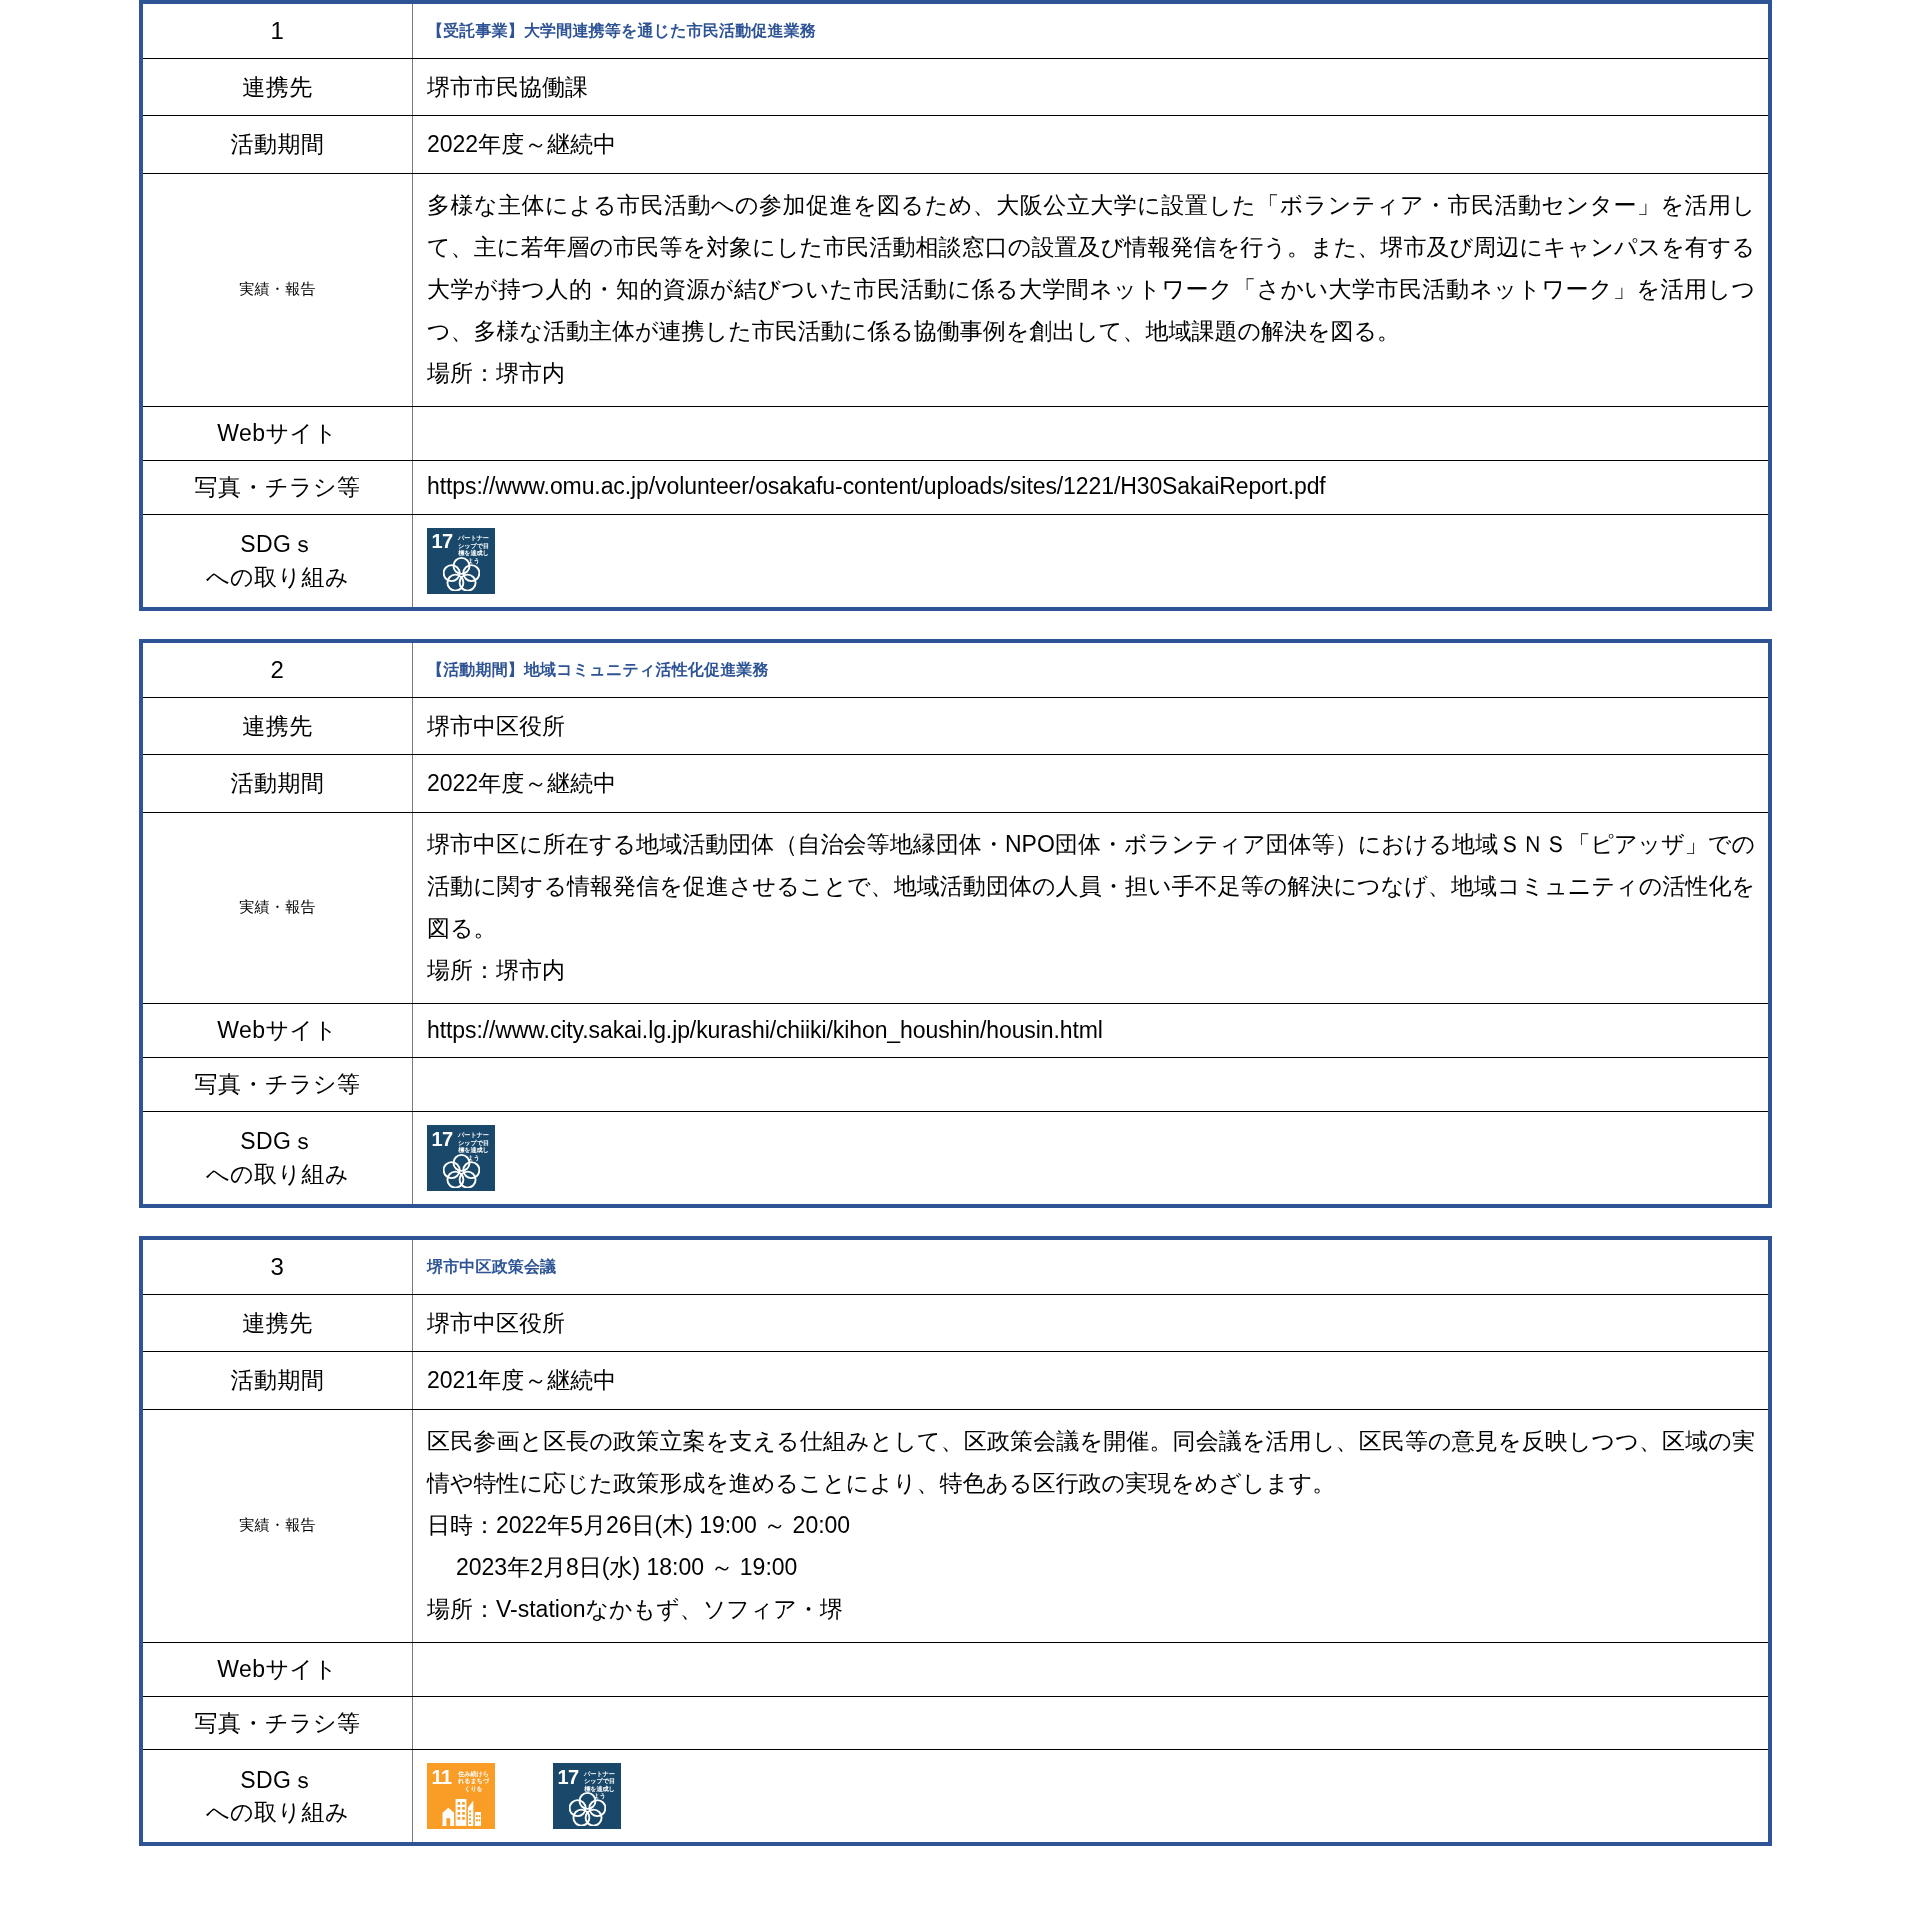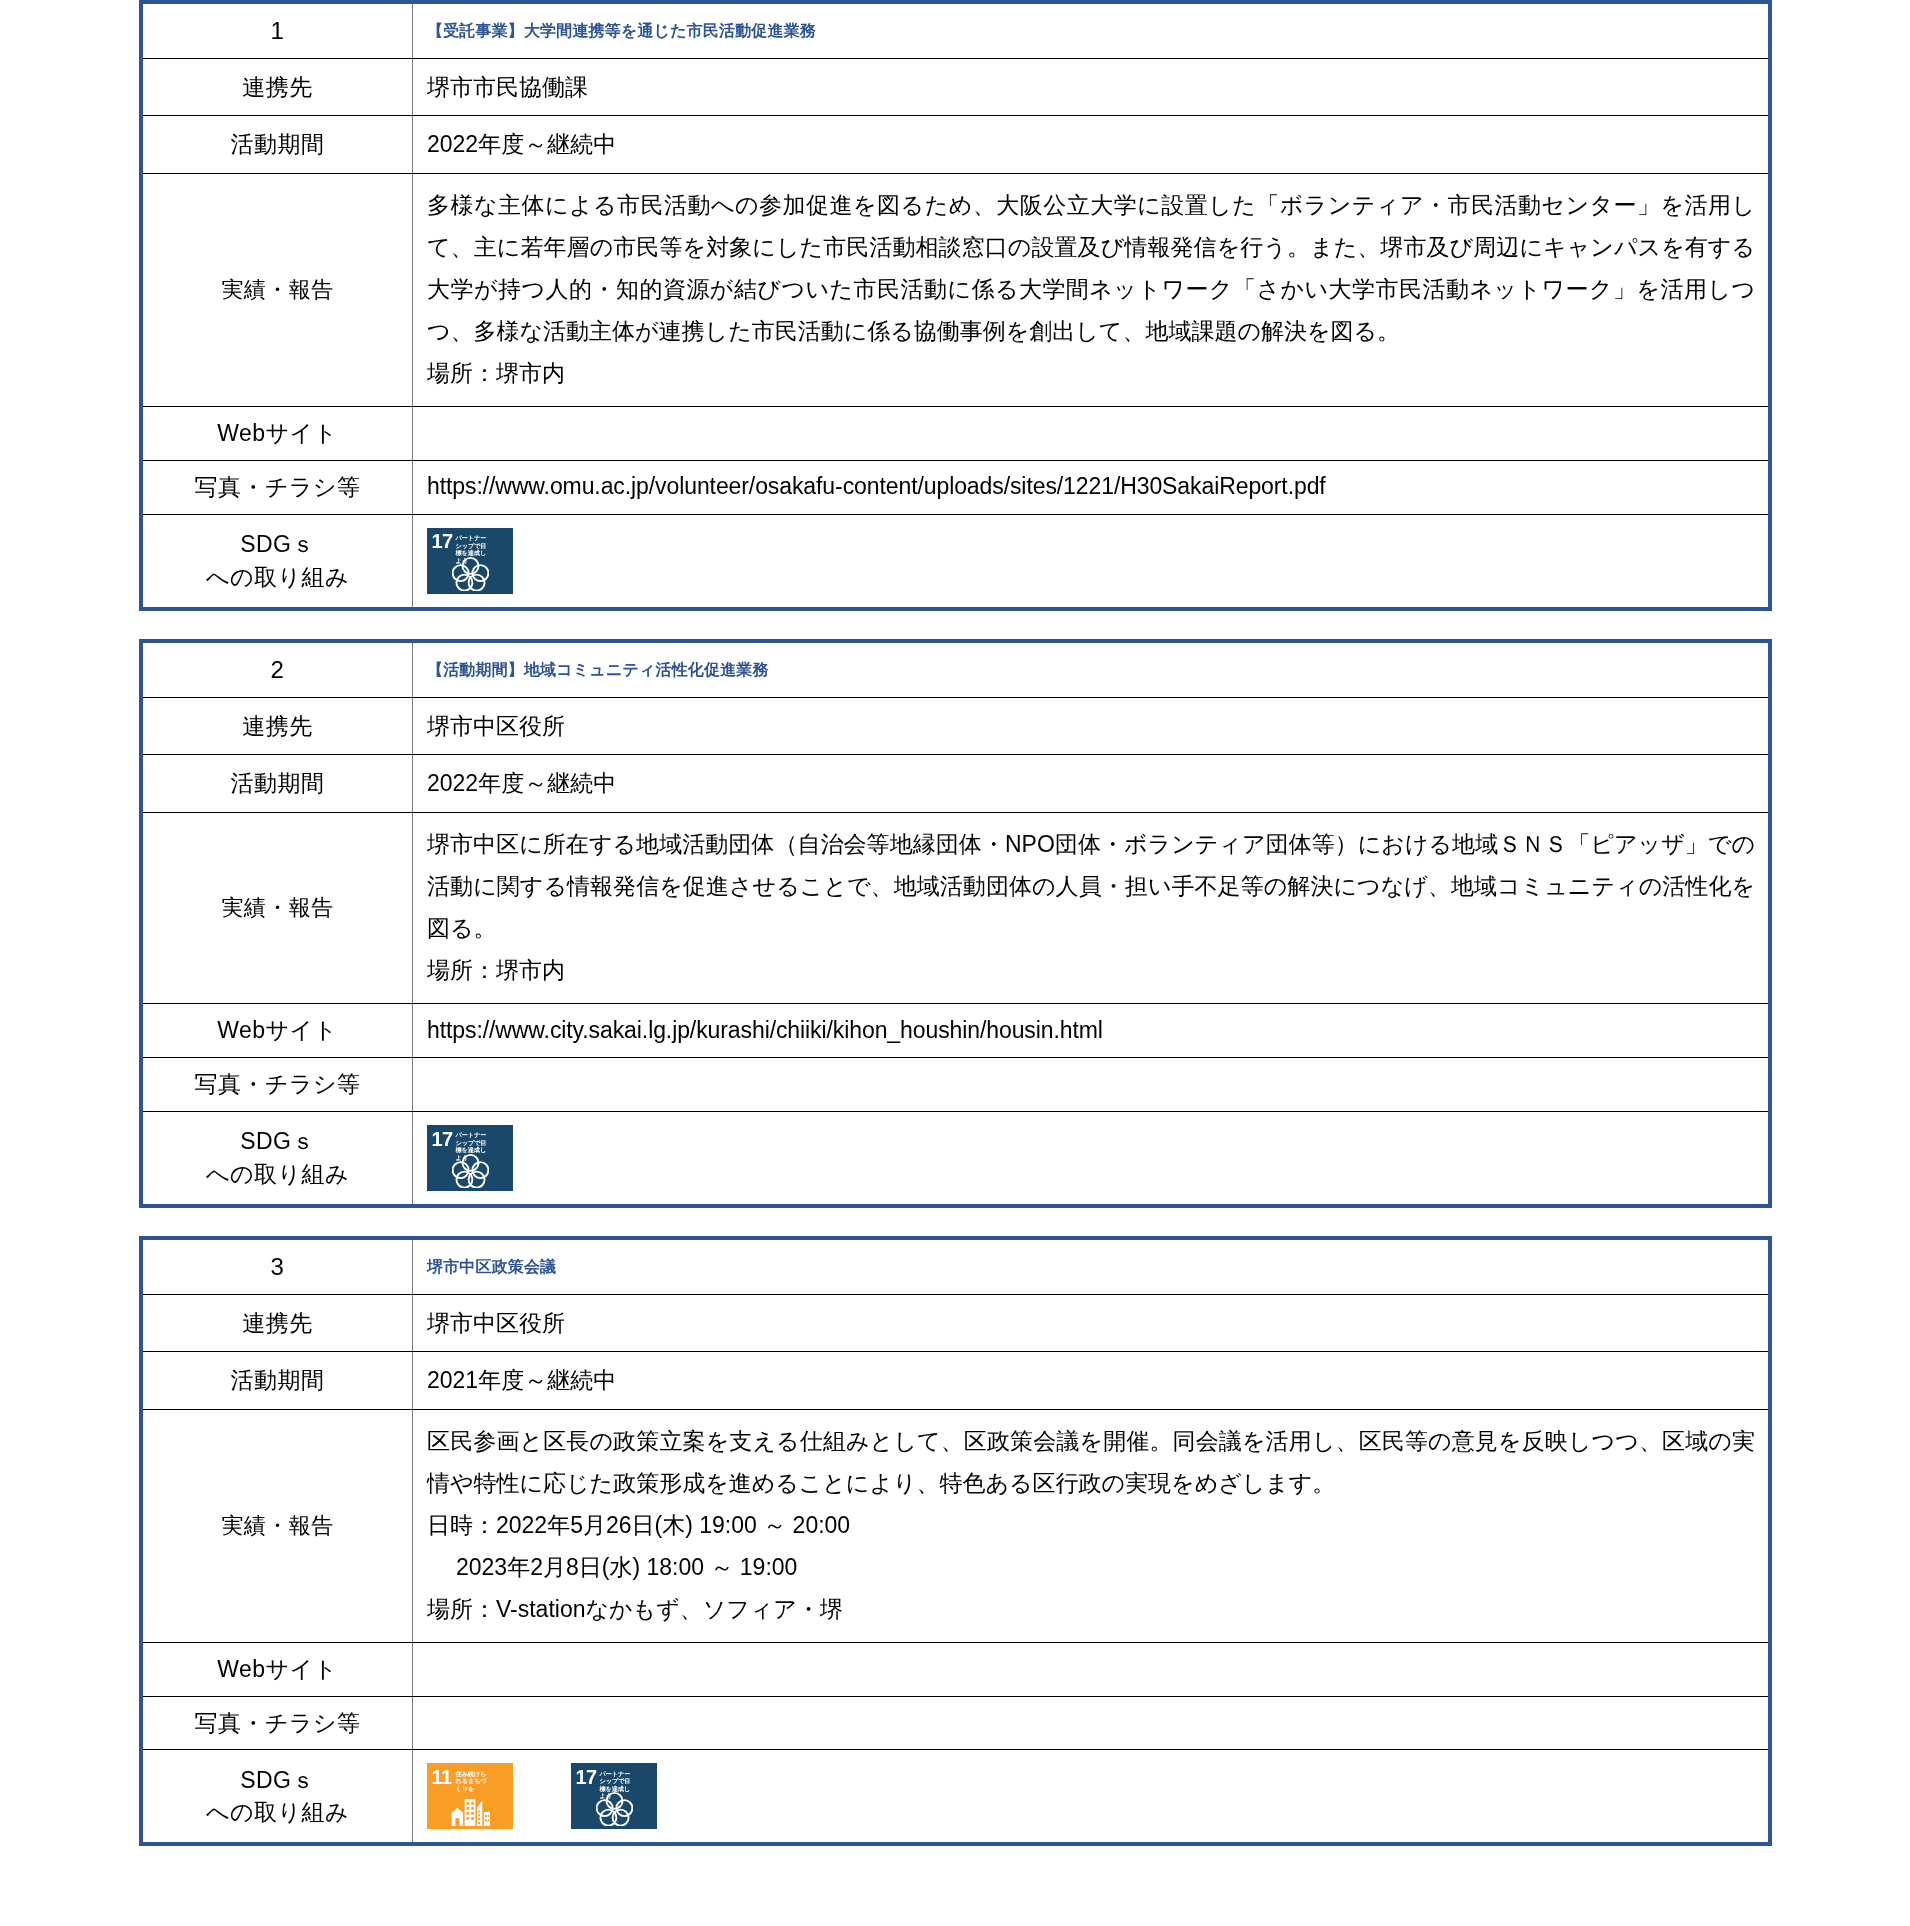--- a/index.html
+++ b/index.html
@@ -76,21 +76,21 @@
   .block-title {
     color: #2E5496;
     font-weight: bold;
     font-size: 16px;
     line-height: 1.3;
     white-space: nowrap;
     letter-spacing: 0.01em;
   }
 
   
-  .row-body .cell-label { font-size: 22px; font-family: Liberation Serif, serif; }
+  .row-body .cell-label { font-size: 15px; font-family: Liberation Serif, serif; }
   .narrative p {
     margin: 0;
     padding: 0;
     font-size: 23px;
     line-height: 1.82;
     text-align: justify;
     text-justify: inter-ideograph;
   }
   .narrative p.nowrap { white-space: nowrap; text-align: left; }
   .narrative p.indent1 { padding-left: 29px; white-space: nowrap; text-align: left; }
@@ -109,25 +109,26 @@
     padding-top: 13px;
     padding-bottom: 13px;
     flex-direction: row;
     align-items: center;
     justify-content: flex-start;
   }
   .sdg-list { display: flex; align-items: center; gap: 58px; }
 
   .sdg {
     position: relative;
-    width: 86px;
+    width: 68px;
     height: 66px;
     box-sizing: border-box;
     overflow: hidden;
     flex: 0 0 auto;
+    text-align: center;
   }
   .sdg .sdg-num {
     position: absolute;
     left: 4.6px;
     top: 4.6px;
     color: #ffffff;
     font-weight: bold;
     font-size: 20px;
     line-height: 0.92;
     letter-spacing: -0.03em;

